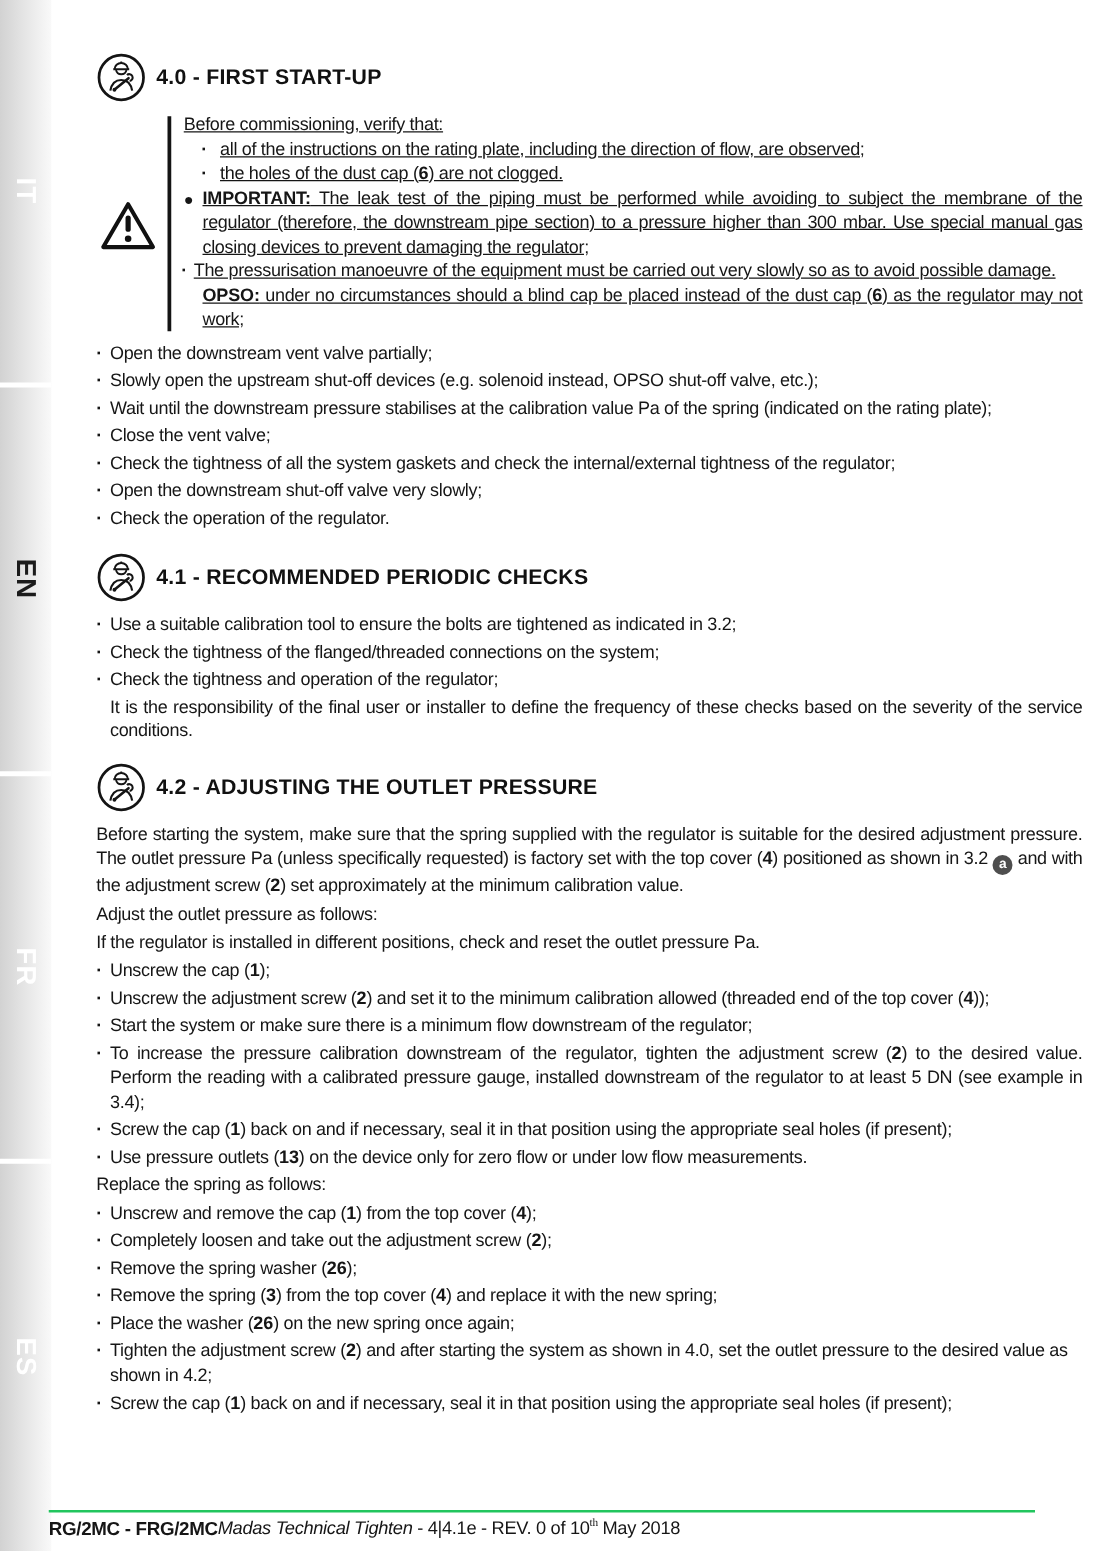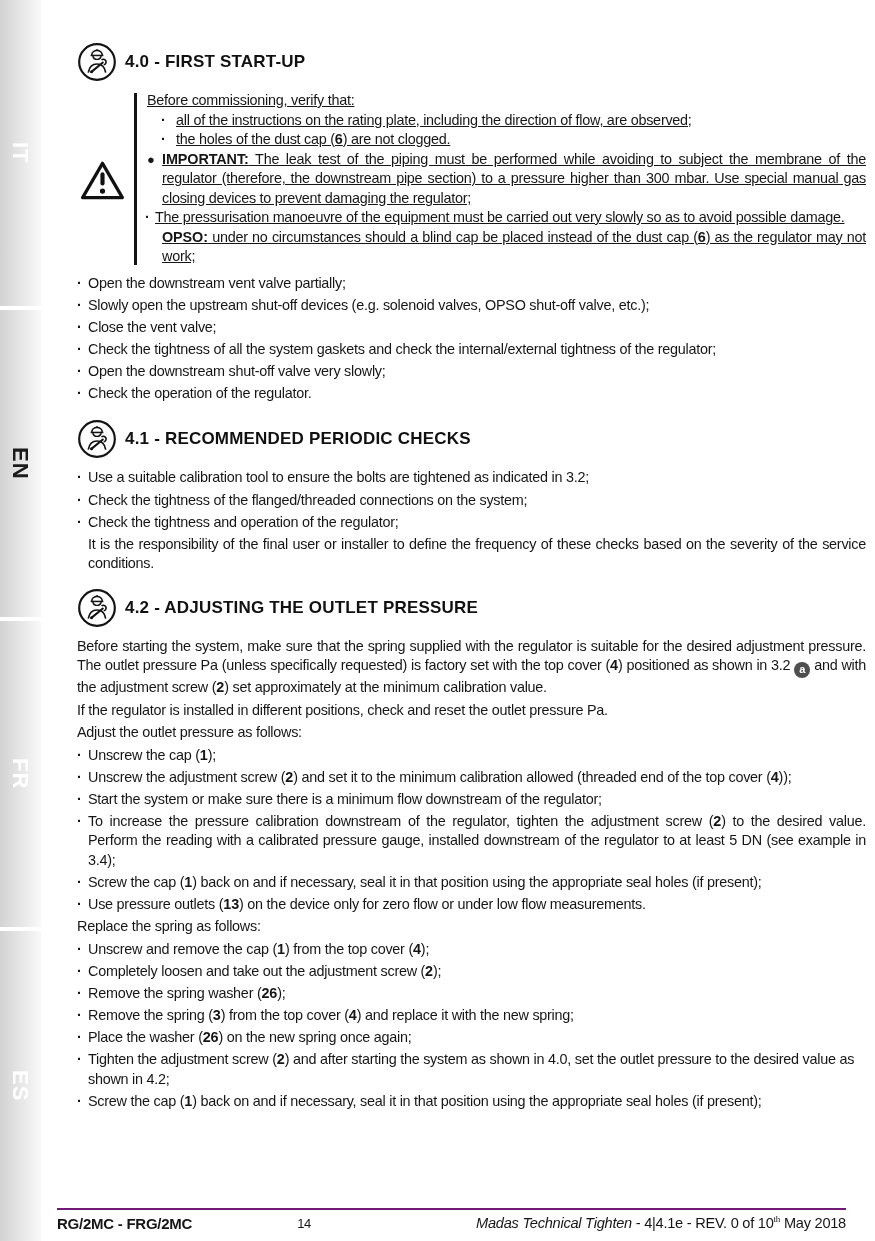--- a/index.html
+++ b/index.html
@@ -48,21 +48,21 @@
     display:flex;align-items:center;}
   .caution-block .vbar{position:absolute;left:52px;top:2px;bottom:2px;width:2.6px;background:#141414;}
   .caution-block .warn{position:absolute;left:2px;top:3px;}
   .caution-block p{margin:0;}
   
   b{letter-spacing:-0.1px;}
   .a-badge{display:inline-flex;align-items:center;justify-content:center;
     width:16px;height:16px;border-radius:50%;background:#4e4e4e;color:#fff;
     font-weight:bold;font-size:11px;vertical-align:-3px;letter-spacing:0;}
   
-  .footer{position:absolute;left:57px;width:789px;top:1208px;border-top:2px solid #701a75;
+  .footer{position:absolute;left:39px;width:789px;top:1208px;border-top:2px solid #22c55e;
     padding-top:4px;display:flex;align-items:flex-end;}
   .footer .f-left{font-weight:bold;font-size:15px;flex:0 0 auto;}
   .footer .f-page{flex:1 1 auto;text-align:center;font-size:13px;padding-right:60px;}
   .footer .f-right{flex:0 0 auto;font-size:14.6px;}
   .footer .f-right i{font-family:"Liberation Sans", sans-serif;}
   sup{font-size:9px;line-height:0;font-family:Liberation Serif, serif;}
 </style>
 </head>
 <body>
 
@@ -107,22 +107,22 @@
       <div class="vbar"></div>
       <p class="nline"><span>Before commissioning, verify that:</span></p>
       <p class="nline ind1 hang"><span class="mk">·</span><span>all of the instructions on the rating plate, including the direction of flow, are observed;</span></p>
       <p class="nline ind1 hang"><span class="mk">·</span><span>the holes of the dust cap (</span><b>6</b><span>) are not clogged.</span></p>
       <p class="nline hang just"><span class="mk big">●</span><b>IMPORTANT:</b><span> The leak test of the piping must be performed while avoiding to subject the membrane of the regulator (therefore, the downstream pipe section) to a pressure higher than 300 mbar. Use special manual gas closing devices to prevent damaging the regulator;</span></p>
       <p class="nline dot0"><span class="mk">·</span><span>The pressurisation manoeuvre of the equipment must be carried out very slowly so as to avoid possible damage.</span></p>
       <p class="nline cont just"><b>OPSO:</b><span> under no circumstances should a blind cap be placed instead of the dust cap (</span><b>6</b><span>) as the regulator may not work;</span></p>
     </div>
     <ul class="blist">
       <li class=""><span class="mk">·</span><span>Open the downstream vent valve partially;</span></li>
-      <li class=""><span class="mk">·</span><span>Slowly open the upstream shut-off devices (e.g. solenoid valves, OPSO shut-off valve, etc.);</span></li>
-      <li class=""><span class="mk">·</span></li>
+      <li class=""><span class="mk">·</span><span>Slowly open the upstream shut-off devices (e.g. solenoid instead, OPSO shut-off valve, etc.);</span></li>
+      <li class=""><span class="mk">·</span><span>Wait until the downstream pressure stabilises at the calibration value Pa of the spring (indicated on the rating plate);</span></li>
       <li class=""><span class="mk">·</span><span>Close the vent valve;</span></li>
       <li class=""><span class="mk">·</span><span>Check the tightness of all the system gaskets and check the internal/external tightness of the regulator;</span></li>
       <li class=""><span class="mk">·</span><span>Open the downstream shut-off valve very slowly;</span></li>
       <li class=""><span class="mk">·</span><span>Check the operation of the regulator.</span></li>
     </ul>
     <div class="heading mt1">
       <span class="hicon">
         <svg viewBox="0 0 44 44" width="40" height="40">
           <circle cx="22" cy="22" r="19.6" fill="none" stroke="#141414" stroke-width="2.4"></circle>
           <path d="M16.2 14.6 a5.8 5.4 0 0 1 11.6 0" fill="none" stroke="#141414" stroke-width="1.7"></path>
@@ -153,22 +153,22 @@
           <path d="M17.4 15.4 a4.7 4.7 0 0 0 9.2 0" fill="none" stroke="#141414" stroke-width="1.6"></path>
           <path d="M12.4 33.6 C13.6 27 17.4 24.2 22 24.2 C26.6 24.2 30.4 27 31.6 33.6" fill="none" stroke="#141414" stroke-width="1.9"></path>
           <path d="M16.2 32.6 L28.4 22.6" stroke="#141414" stroke-width="2.3" stroke-linecap="round"></path>
           <path d="M27 19.8 a3 3 0 1 1 2.4 5.2" fill="none" stroke="#141414" stroke-width="1.8"></path>
           <circle cx="16" cy="32.8" r="1.7" fill="#141414"></circle>
         </svg>
       </span>
       <h2>4.2 - ADJUSTING THE OUTLET PRESSURE</h2>
     </div>
     <p class="para just"><span>Before starting the system, make sure that the spring supplied with the regulator is suitable for the desired adjustment pressure. The outlet pressure Pa (unless specifically requested) is factory set with the top cover (</span><b>4</b><span>) positioned as shown in 3.2 </span><span class="a-badge">a</span><span>  and with the adjustment screw (</span><b>2</b><span>) set approximately at the minimum calibration value.</span></p>
+    <p class="para"><span>Adjust the outlet pressure as follows:</span></p>
     <p class="para"><span>If the regulator is installed in different positions, check and reset the outlet pressure Pa.</span></p>
-    <p class="para"><span>Adjust the outlet pressure as follows:</span></p>
     <ul class="blist">
       <li class=""><span class="mk">·</span><span>Unscrew the cap (</span><b>1</b><span>);</span></li>
       <li class=""><span class="mk">·</span><span>Unscrew the adjustment screw (</span><b>2</b><span>) and set it to the minimum calibration allowed (threaded end of the top cover (</span><b>4</b><span>));</span></li>
       <li class=""><span class="mk">·</span><span>Start the system or make sure there is a minimum flow downstream of the regulator;</span></li>
       <li class=" just"><span class="mk">·</span><span>To increase the pressure calibration downstream of the regulator, tighten the adjustment screw (</span><b>2</b><span>) to the desired value. Perform the reading with a calibrated pressure gauge, installed downstream of the regulator to at least 5 DN (see example in 3.4);</span></li>
       <li class=""><span class="mk">·</span><span>Screw the cap (</span><b>1</b><span>) back on and if necessary, seal it in that position using the appropriate seal holes (if present);</span></li>
       <li class=""><span class="mk">·</span><span>Use pressure outlets (</span><b>13</b><span>) on the device only for zero flow or under low flow measurements.</span></li>
     </ul>
     <p class="para"><span>Replace the spring as follows:</span></p>
     <ul class="blist">
@@ -177,15 +177,14 @@
       <li class=""><span class="mk">·</span><span>Remove the spring washer (</span><b>26</b><span>);</span></li>
       <li class=""><span class="mk">·</span><span>Remove the spring (</span><b>3</b><span>) from the top cover (</span><b>4</b><span>) and replace it with the new spring;</span></li>
       <li class=""><span class="mk">·</span><span>Place the washer (</span><b>26</b><span>) on the new spring once again;</span></li>
       <li class=""><span class="mk">·</span><span>Tighten the adjustment screw (</span><b>2</b><span>) and after starting the system as shown in 4.0, set the outlet pressure to the desired value as shown in 4.2;</span></li>
       <li class=""><span class="mk">·</span><span>Screw the cap (</span><b>1</b><span>) back on and if necessary, seal it in that position using the appropriate seal holes (if present);</span></li>
     </ul>
   </main>
 
 <footer class="footer">
   <span class="f-left">RG/2MC - FRG/2MC</span>
-  <span class="f-page">14</span>
   <span class="f-right"><i>Madas Technical Tighten</i><span> - 4|4.1e - REV. 0 of 10</span><sup>th</sup><span> May 2018</span></span>
 </footer>
 
 </body></html>

